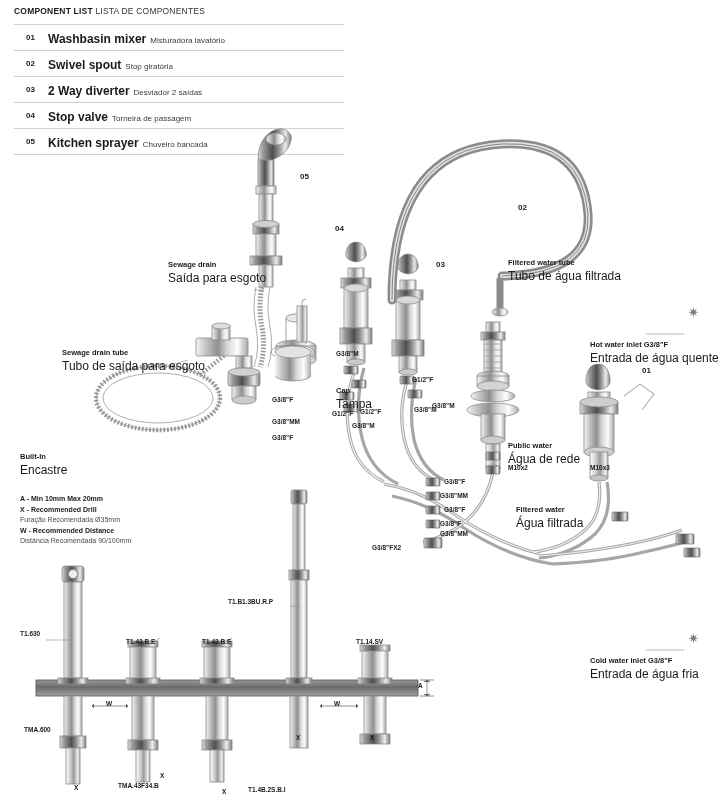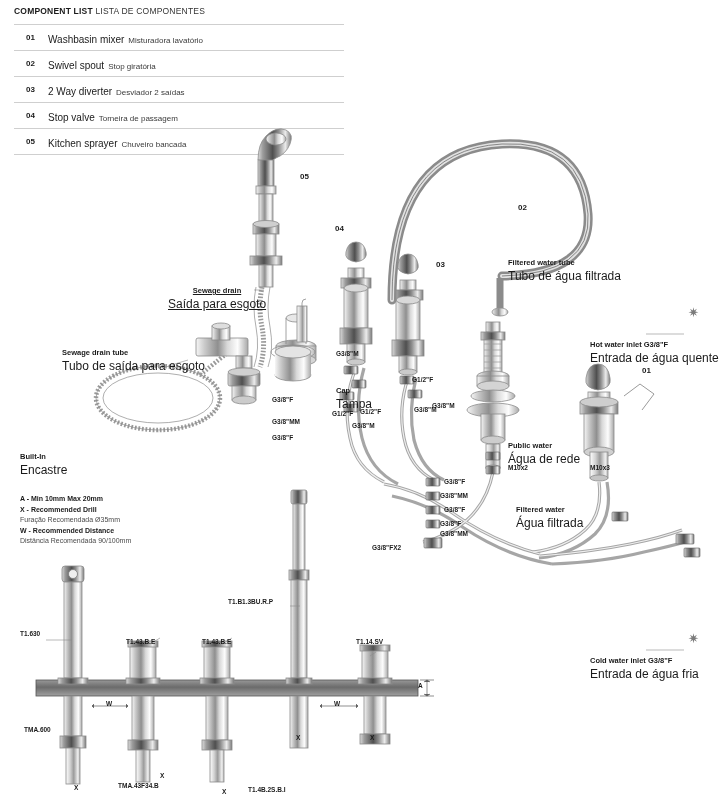--- a/index.html
+++ b/index.html
@@ -14,21 +14,21 @@
   .root{position:relative;width:712px;height:800px;}
   .abs{position:absolute;}
 
   
   #component-list{left:14px;top:6px;width:330px;}
   .cl-title{font-size:8.5px;font-weight:bold;letter-spacing:.2px;}
   .cl-title .sub{font-weight:normal;color:#333;}
   .cl-table{margin-top:8px;border-top:1px solid #cfcfcf;}
   .cl-row{display:flex;align-items:center;height:25px;border-bottom:1px solid #cfcfcf;}
   .cl-num{width:34px;font-size:8px;font-weight:bold;padding-left:12px;box-sizing:border-box;}
-  .cl-en{font-size:10px;font-weight:normal;margin-right:4px;text-align:center;}
+  .cl-en{font-size:12px;font-weight:bold;margin-right:4px;text-align:center;}
   .cl-pt{font-size:8px;font-weight:normal;color:#3a3a3a;}
 
   
   .lbl{font-size:12px;line-height:1.35;white-space:nowrap;}
   .lbl-b{font-size:7.5px;font-weight:bold;line-height:1.35;white-space:nowrap;}
   .tag{font-size:6.5px;font-weight:bold;white-space:nowrap;}
   .callout{font-size:8px;font-weight:bold;}
 
   .dim-note{font-size:7px;line-height:1.5;}
   .dim-note b{font-weight:bold;}
@@ -339,21 +339,21 @@
       <path d="M646 650 l38 0" stroke="#8b8b8b" stroke-width="0.6"></path>
     </g>
   </svg>
 
   <div class="abs callout" style="left:300px;top:172px;">05</div>
   <div class="abs callout" style="left:335px;top:224px;">04</div>
   <div class="abs callout" style="left:436px;top:260px;">03</div>
   <div class="abs callout" style="left:518px;top:203px;">02</div>
   <div class="abs callout" style="left:642px;top:366px;">01</div>
 
-  <div class="abs" style="left:168px;top:286px;text-align:center;text-decoration:underline;">
+  <div class="abs" style="left:168px;top:260px;">
     <div class="lbl-b">Sewage  drain</div>
     <div class="lbl pt">Saída para esgoto</div>
   </div>
 
   <div class="abs" style="left:62px;top:348px;text-align:left;">
     <div class="lbl-b">Sewage  drain tube</div>
     <div class="lbl pt">Tubo de saída para esgoto</div>
   </div>
 
   <div class="abs" style="left:508px;top:258px;">

